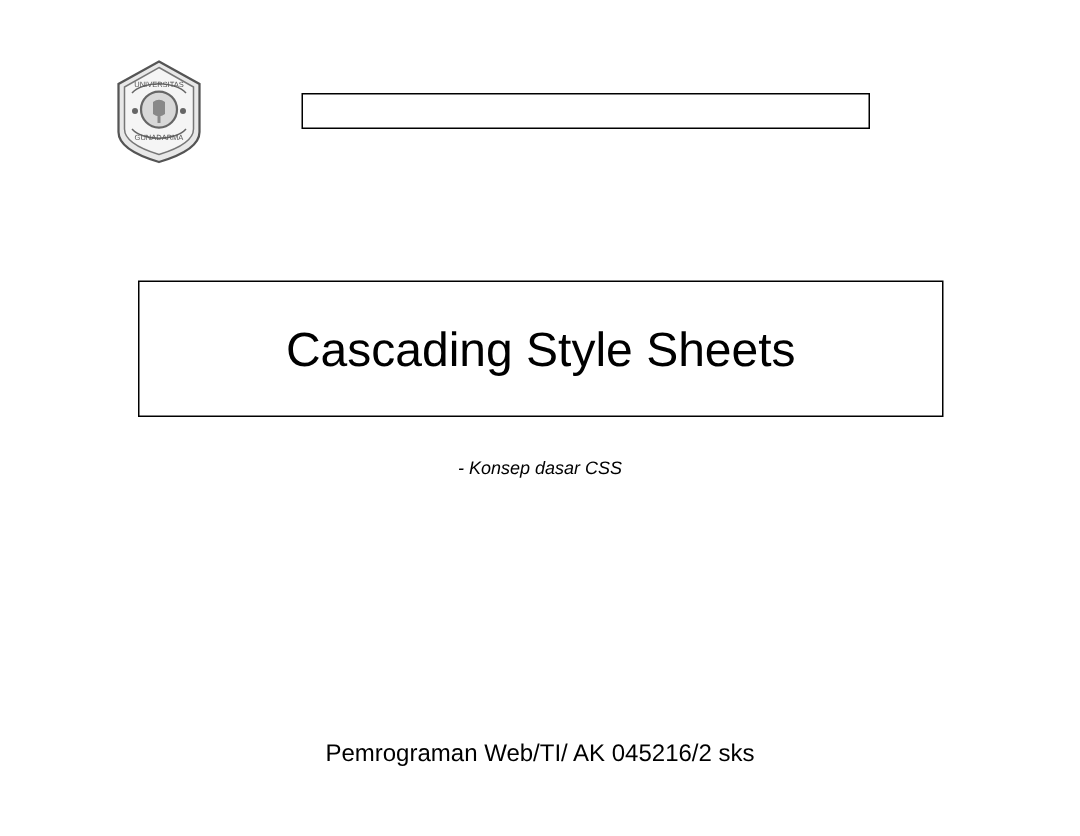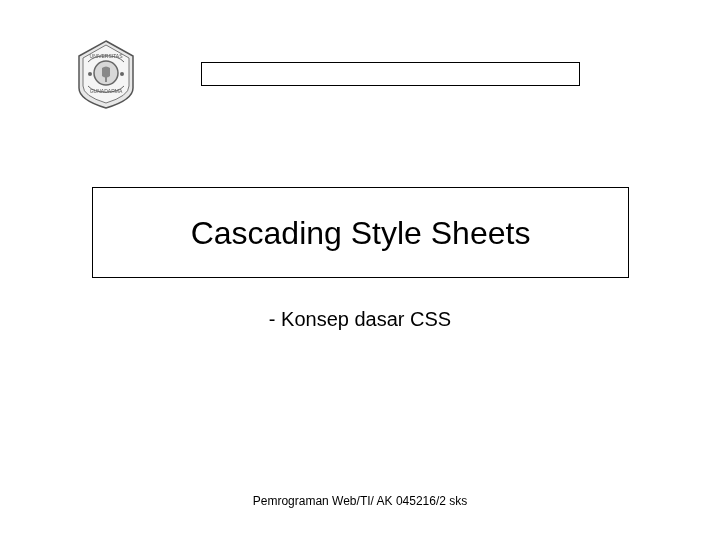--- a/index.html
+++ b/index.html
@@ -57,30 +57,31 @@
       line-height: 1.25;
     }
     .subtitle-group {
       position: absolute;
       left: 0;
       top: 303px;
       width: 100%;
       text-align: center;
     }
     .subtitle-line {
-      font-size: 20px;
+      font-size: 12px;
       line-height: 1.6;
+      font-style: italic;
     }
     .footer {
       position: absolute;
       left: 0;
       top: 494px;
       width: 100%;
       text-align: center;
-      font-size: 12px;
+      font-size: 16px;
     }
   </style>
 </head>
 <body>
 
 <div class="header-area">
   <div class="logo">
     <svg viewBox="0 0 66 73">
       <path d="M 33 3 L 60 18 L 60 50 Q 60 62 33 70 Q 6 62 6 50 L 6 18 Z" fill="#e8e8e8" stroke="#555" stroke-width="1.5"></path>
       <path d="M 33 7 L 56 20 L 56 48 Q 56 58 33 65 Q 10 58 10 48 L 10 20 Z" fill="#f5f5f5" stroke="#777" stroke-width="1"></path>

